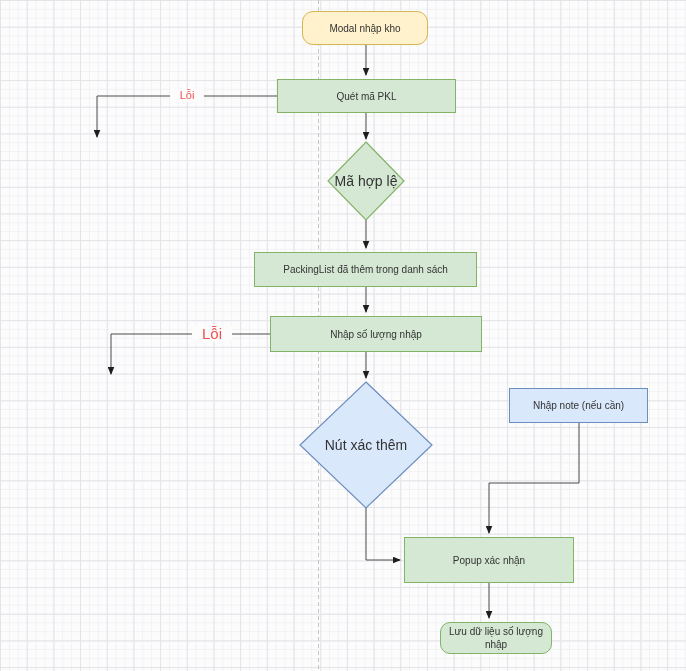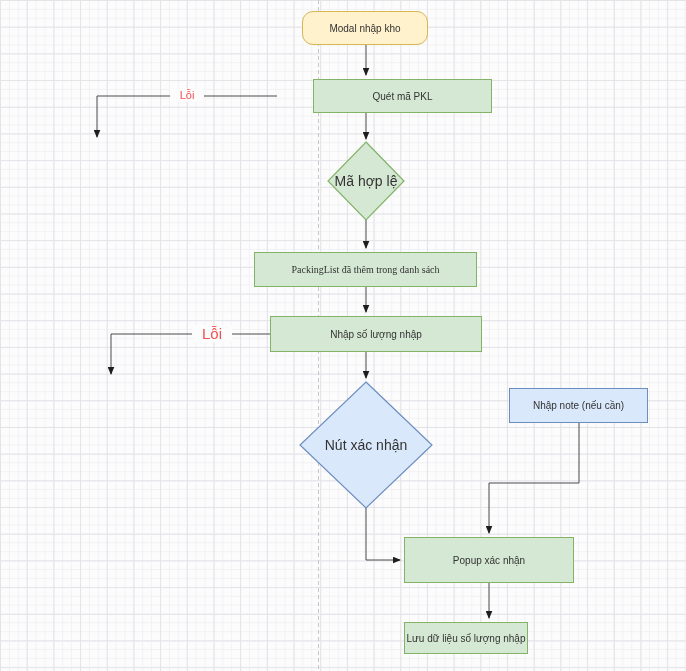--- a/index.html
+++ b/index.html
@@ -81,51 +81,51 @@
 
     <polygon points="366,142 404,181 366,220 328,181" fill="#d5e8d4" stroke="#82b366" stroke-width="1.2"></polygon>
 
     <polygon points="366,382 432,445 366,508 300,445" fill="#dae8fc" stroke="#6c8ebf" stroke-width="1.2"></polygon>
   </svg>
 
   <div class="node yellow" style="left:302px;top:11px;width:126px;height:34px;border-radius:11px;">
     <span>Modal nhập kho</span>
   </div>
 
-  <div class="node green" style="left:277px;top:79px;width:179px;height:34px;margin-left:36px;">
+  <div class="node green" style="left:277px;top:79px;width:179px;height:34px;">
     <span>Quét mã PKL</span>
   </div>
 
 
-  <div class="node green" style="left:254px;top:252px;width:223px;height:35px;font-family:Liberation Serif, serif;">
+  <div class="node green" style="left:254px;top:252px;width:223px;height:35px;">
     <span>PackingList đã thêm trong danh sách</span>
   </div>
 
   <div class="node green" style="left:270px;top:316px;width:212px;height:36px;">
     <span>Nhập số lượng nhập</span>
   </div>
 
 
   <div class="node blue" style="left:509px;top:388px;width:139px;height:35px;">
     <span>Nhập note (nếu cần)</span>
   </div>
 
   <div class="node green" style="left:404px;top:537px;width:170px;height:46px;">
     <span>Popup xác nhận</span>
   </div>
 
-  <div class="node green" style="left:404px;top:622px;width:124px;height:32px;">
+  <div class="node green" style="left:440px;top:622px;width:112px;height:32px;border-radius:10px;">
     <span>Lưu dữ liệu số lượng nhập</span>
   </div>
 
   <div class="diamond-label" style="left:328px;top:142px;width:76px;height:78px;">
     <span>Mã hợp lệ</span>
   </div>
   <div class="diamond-label" style="left:300px;top:382px;width:132px;height:126px;">
-    <span>Nút xác nhận</span>
+    <span>Nút xác thêm</span>
   </div>
 
   <div class="edge-label small" style="left:170px;top:89px;width:30px;">
     <span>Lỗi</span>
   </div>
   <div class="edge-label big" style="left:192px;top:325px;width:36px;">
     <span>Lỗi</span>
   </div>
 
 </div>

